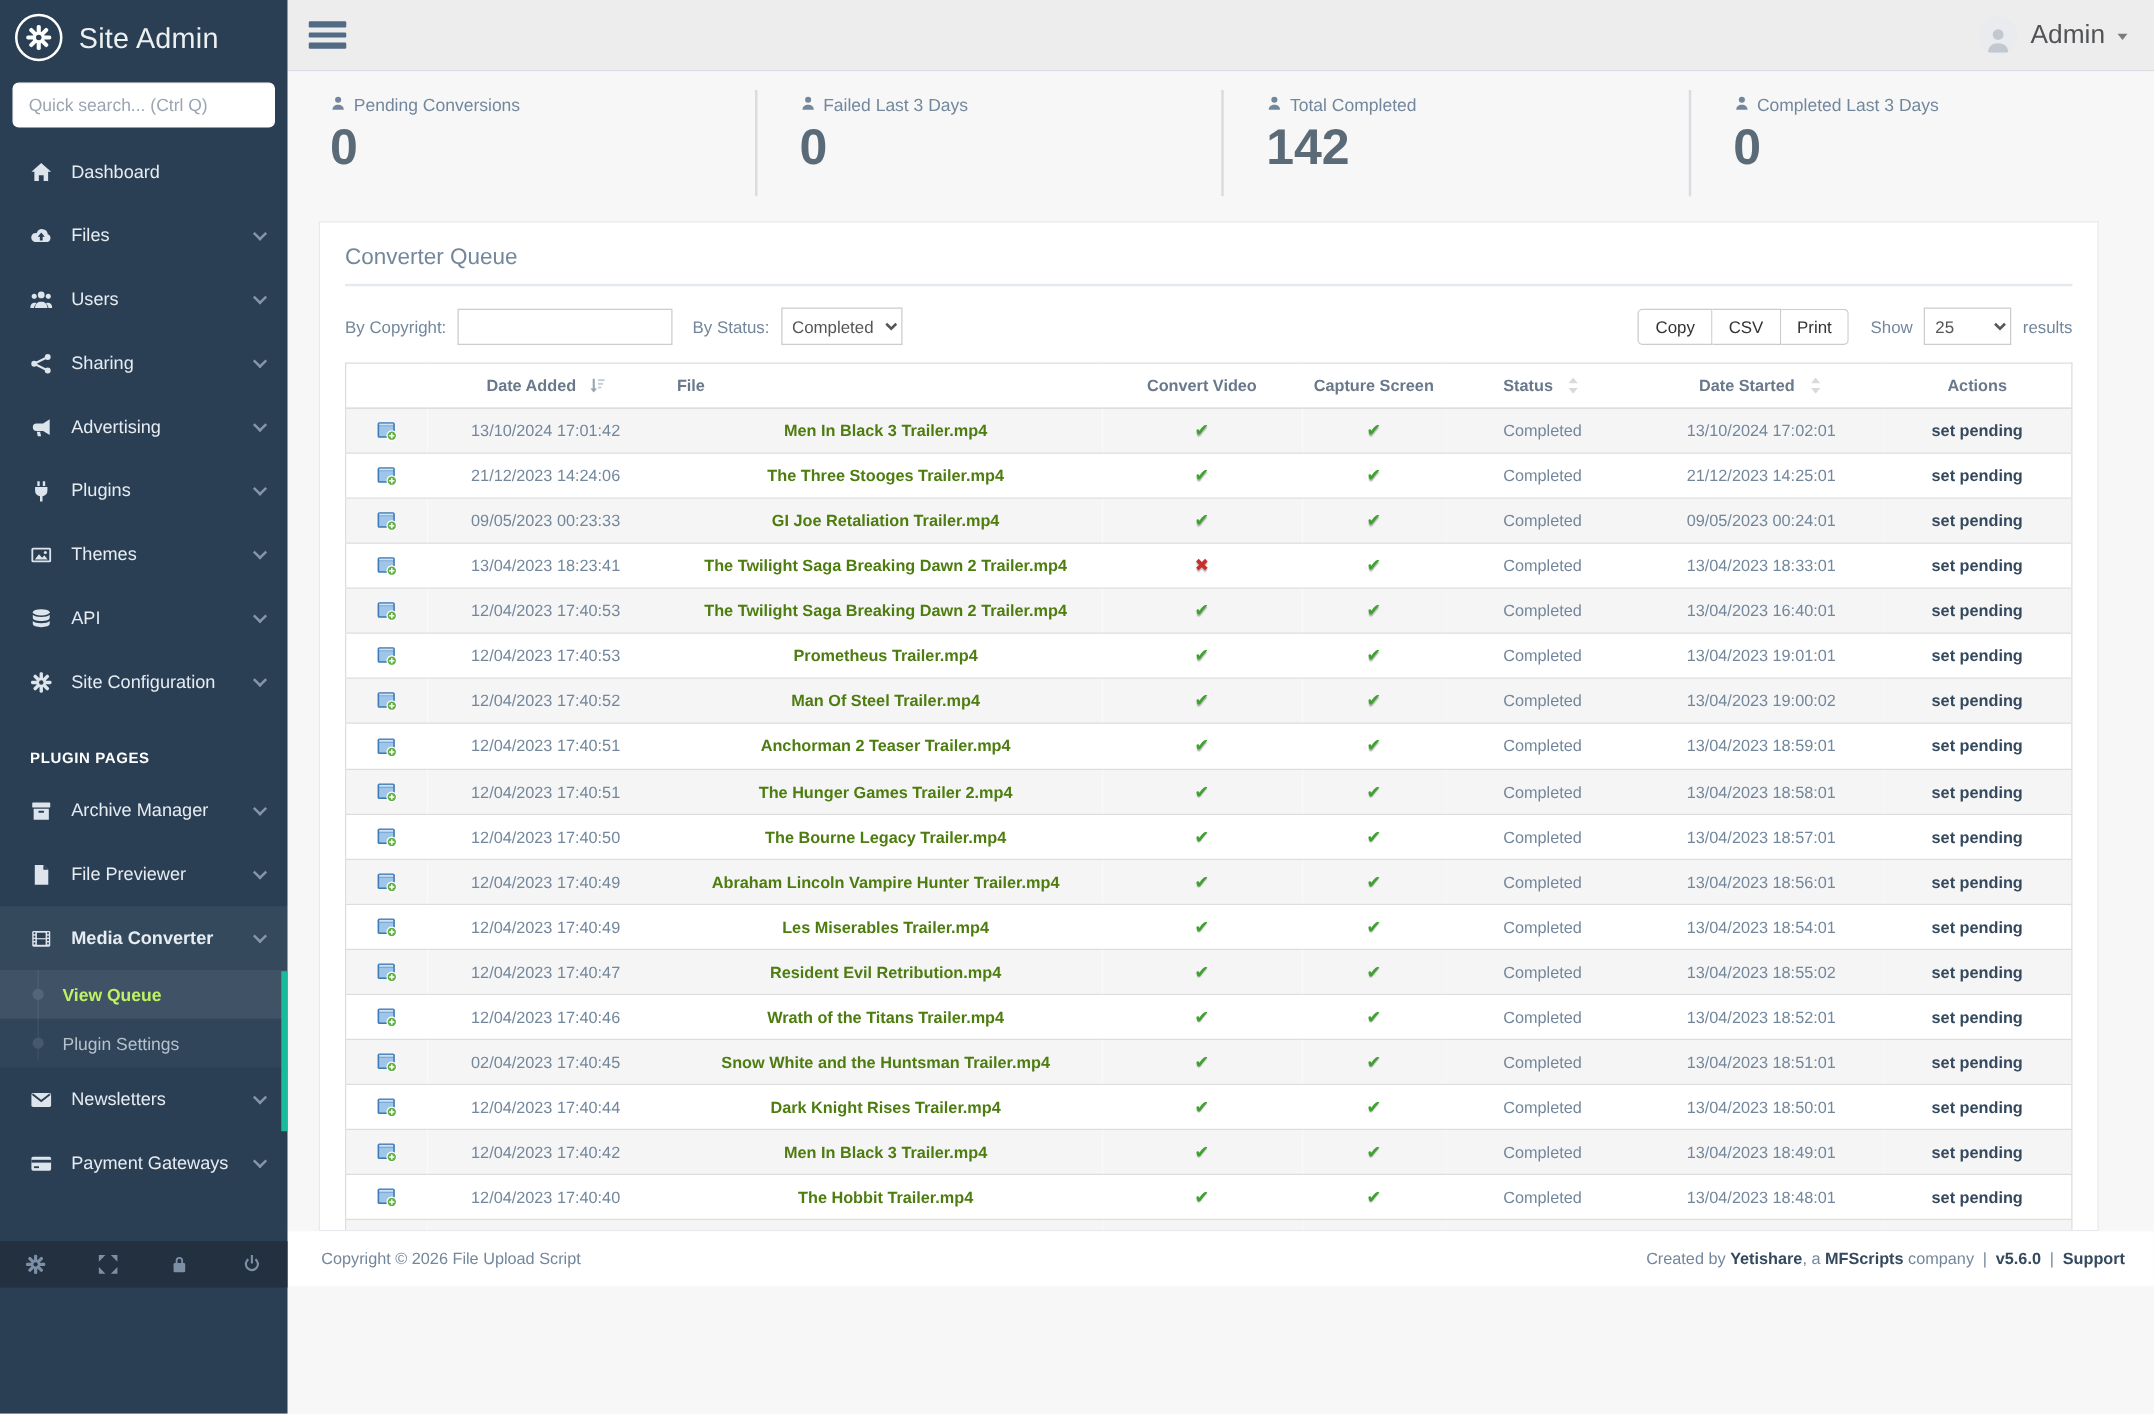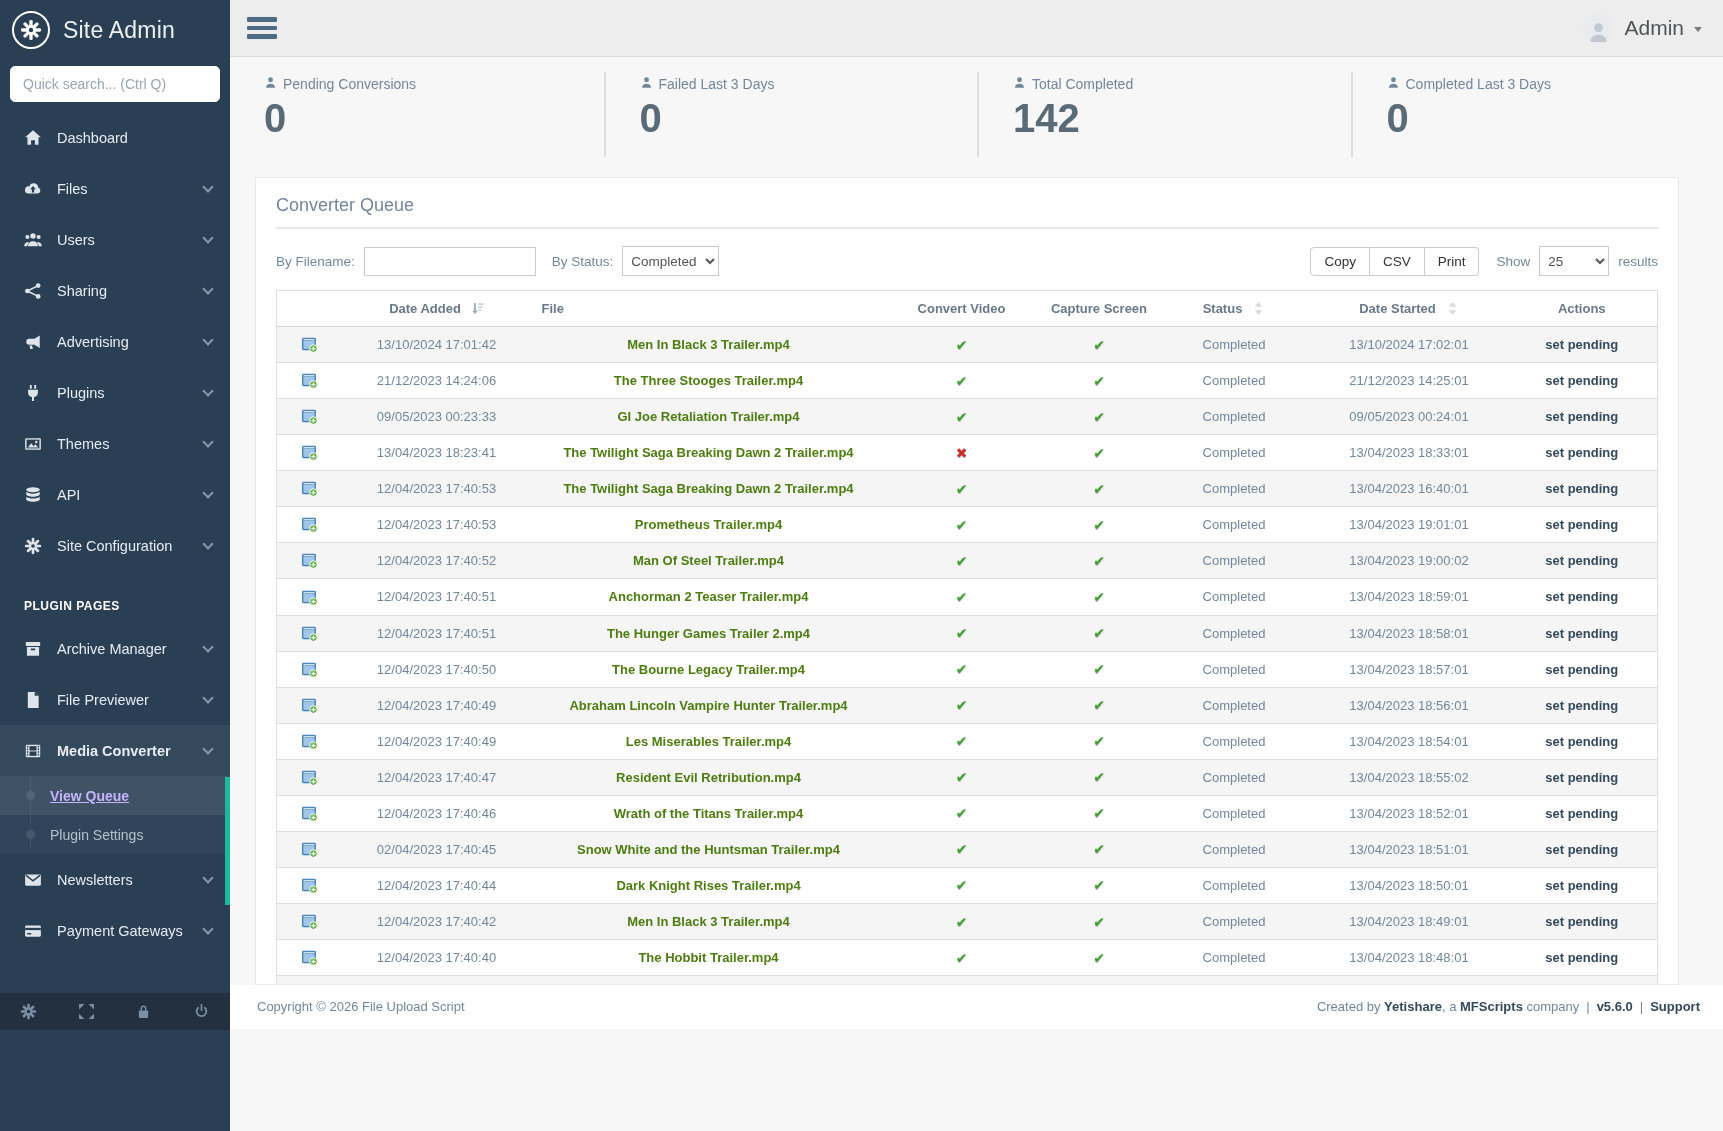--- a/index.html
+++ b/index.html
@@ -22,21 +22,21 @@
   .side-item .mi { width:18px; height:18px; flex:0 0 18px; color:#DDE4EB; display:flex; }
   .side-item .mi svg { width:18px; height:18px; }
   .side-item .lbl { font-size:14.5px; color:#E7ECF2; flex:1; }
   .chev { width:8px; height:8px; border-right:2px solid #8596A8; border-bottom:2px solid #8596A8; transform:rotate(45deg); margin-top:-4px; }
   .side-item.active-parent { background:rgba(255,255,255,.055);font-weight:bold; }
   .section-label { font-size:12px; font-weight:bold; color:#FFFFFF; letter-spacing:.5px; margin:28px 0 10px 24px; }
   .submenu { position:relative; background:rgba(255,255,255,.03); }
   .submenu::before { content:""; position:absolute; left:30px; top:0; bottom:6px; width:1px; background:#3E5166; }
   .sub-item { position:relative; display:flex; align-items:center; height:39px; padding-left:50px; font-size:14px; color:#B6C1CC; cursor:pointer; }
   .sub-item::before { content:""; position:absolute; left:26px; width:9px; height:9px; border-radius:50%; background:#46586C; }
-  .sub-item.active { background:rgba(255,255,255,.08); color:#c4b5fd; font-weight:bold;text-decoration:underline; }
+  .sub-item.active { background:rgba(255,255,255,.08); color:#bef264; font-weight:bold; }
   .sub-item.active::before { background:#51657B; }
   .active-bar { position:absolute; right:0; top:777px; height:128px; width:5px; background:#1ABB9C; }
   .side-footer { position:absolute; top:993px; left:0; width:230px; height:37px; background:#22303F; display:flex; --holec:#22303F; }
   .side-footer .sf-btn { flex:1; display:flex; align-items:center; justify-content:center; color:#7C8FA5; cursor:pointer; }
   .side-footer svg { width:17px; height:17px; }
   .ic-hole { fill:var(--holec,#2A3F54); }
   .ic-hole-stroke { stroke:var(--holec,#2A3F54); fill:none; }
 
   
   .main { flex:1; display:flex; flex-direction:column; background:#F7F7F7; }
@@ -387,21 +387,21 @@
     <div class="stat-value">0</div>
   </div>
       </div>
 
     <div class="content">
       <div class="card">
         <div class="card-title-row">
           <div class="card-title">Converter Queue</div>
         </div>
         <div class="filter-row">
-          <span class="f-label">By Filename:</span>
+          <span class="f-label">By Copyright:</span>
           <input class="f-input" type="text" value="" style="">
           <span class="f-label ml">By Status:</span>
           <select class="status-select">
             <option>Completed</option>
           </select>
           <span class="spacer"></span>
           <span class="btn-group" id="export-group">
               <button class="btn">Copy</button>
               <button class="btn">CSV</button>
               <button class="btn">Print</button>

